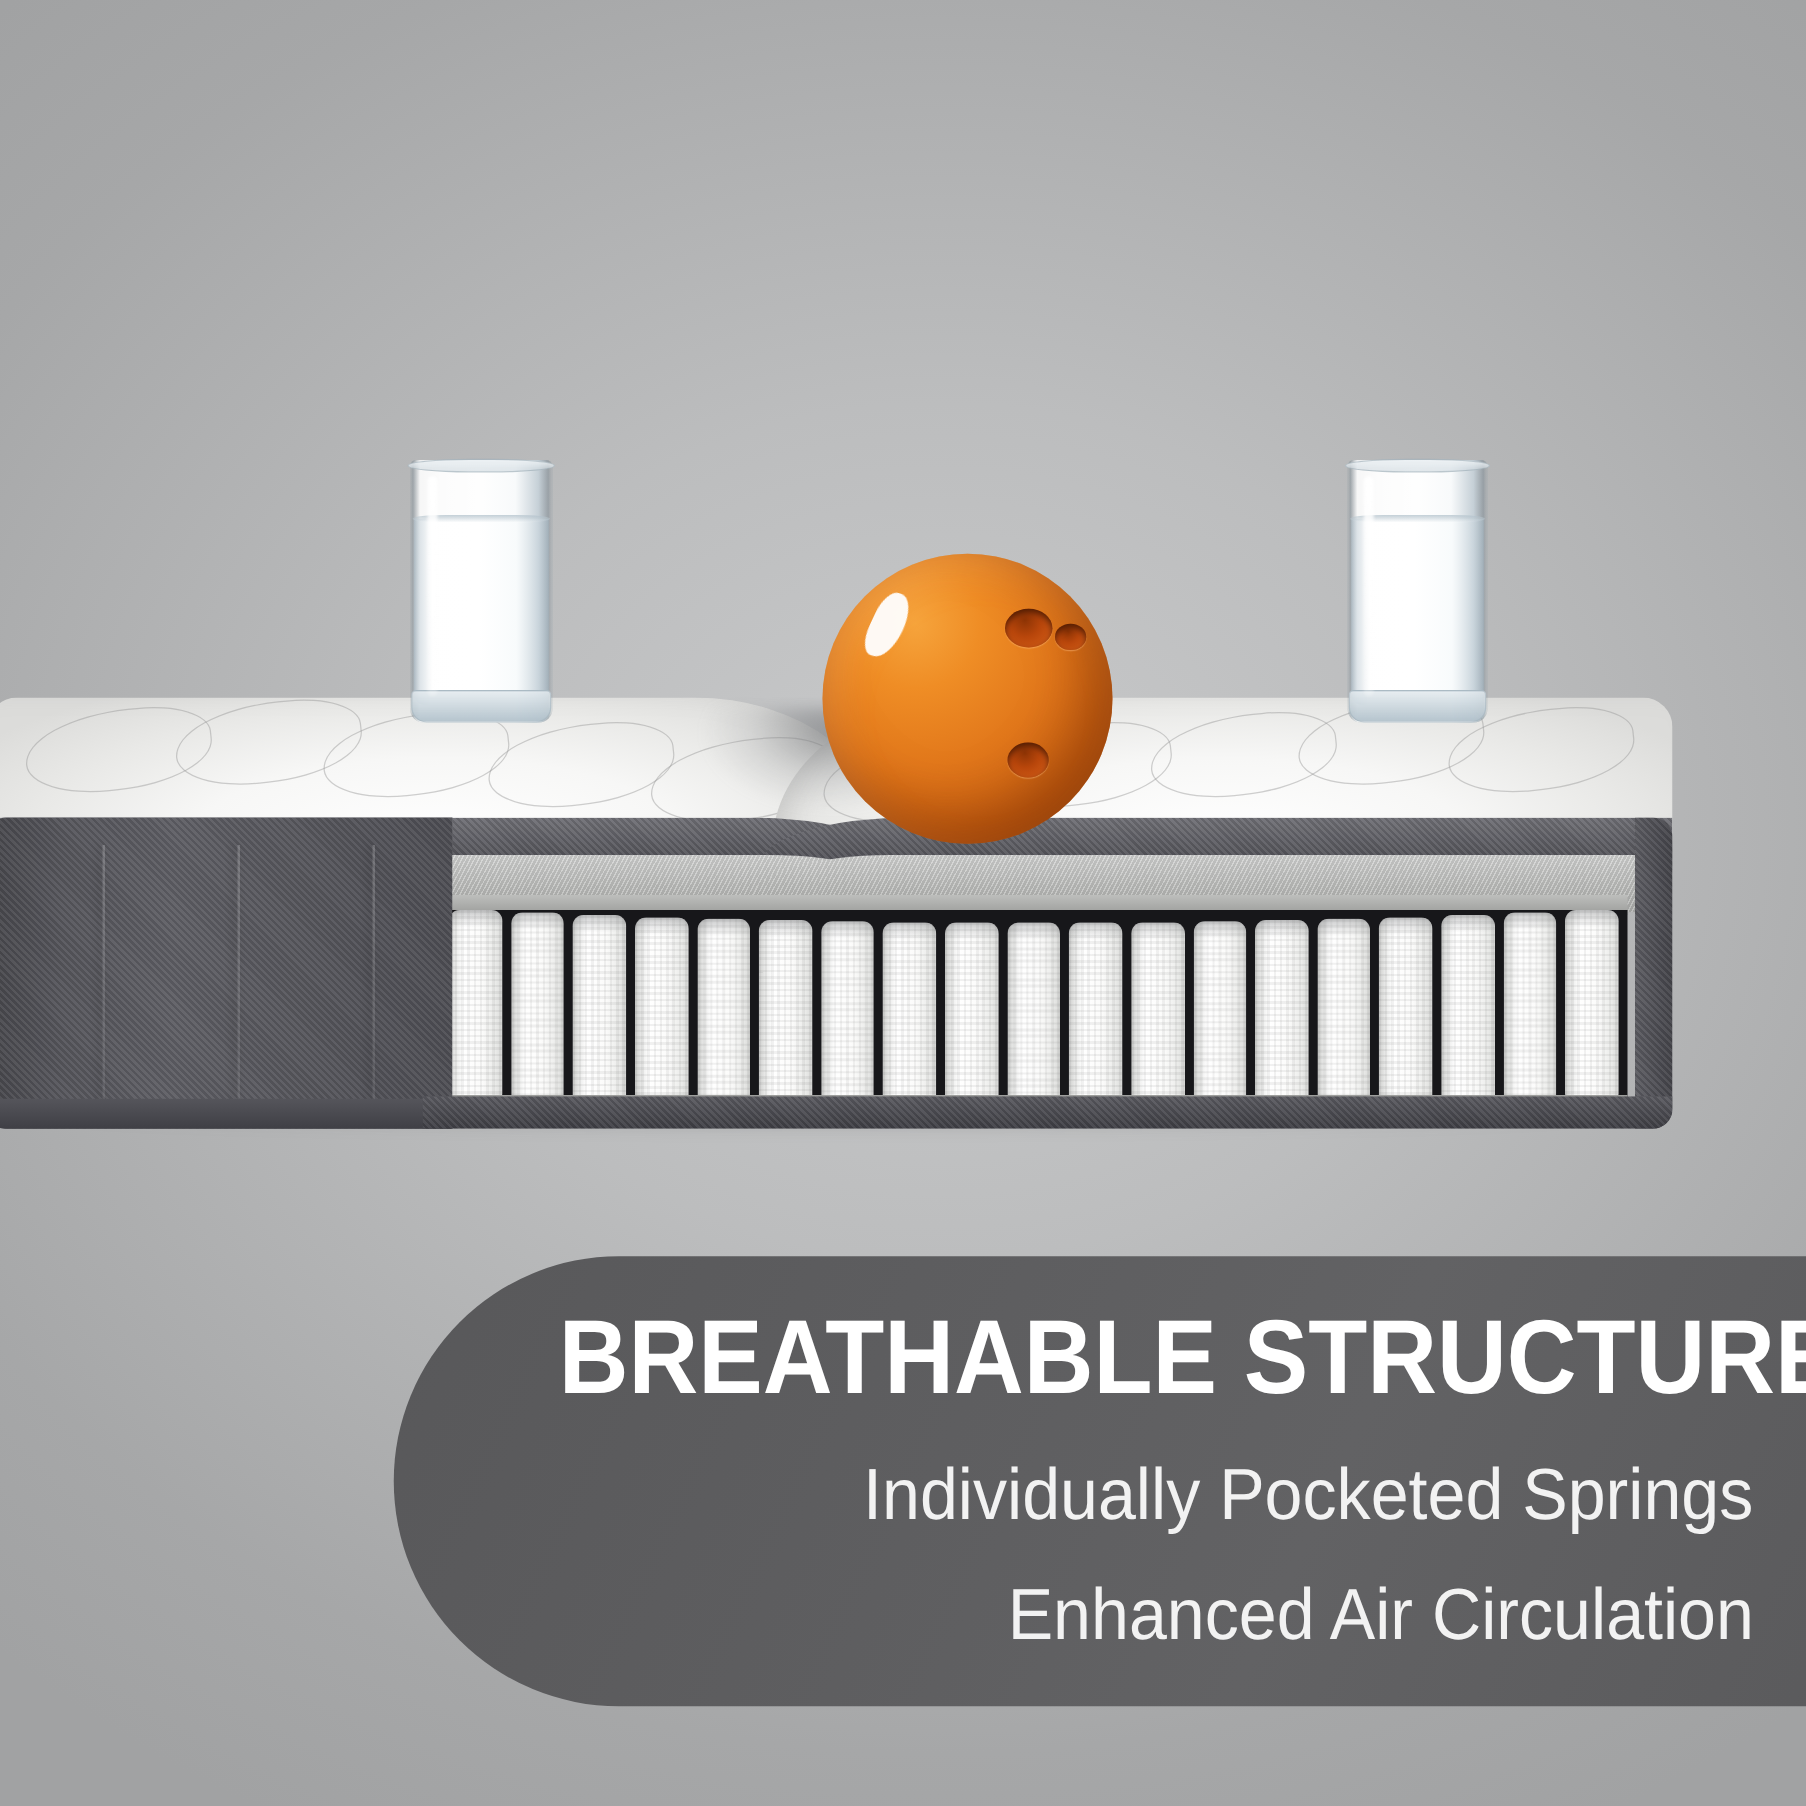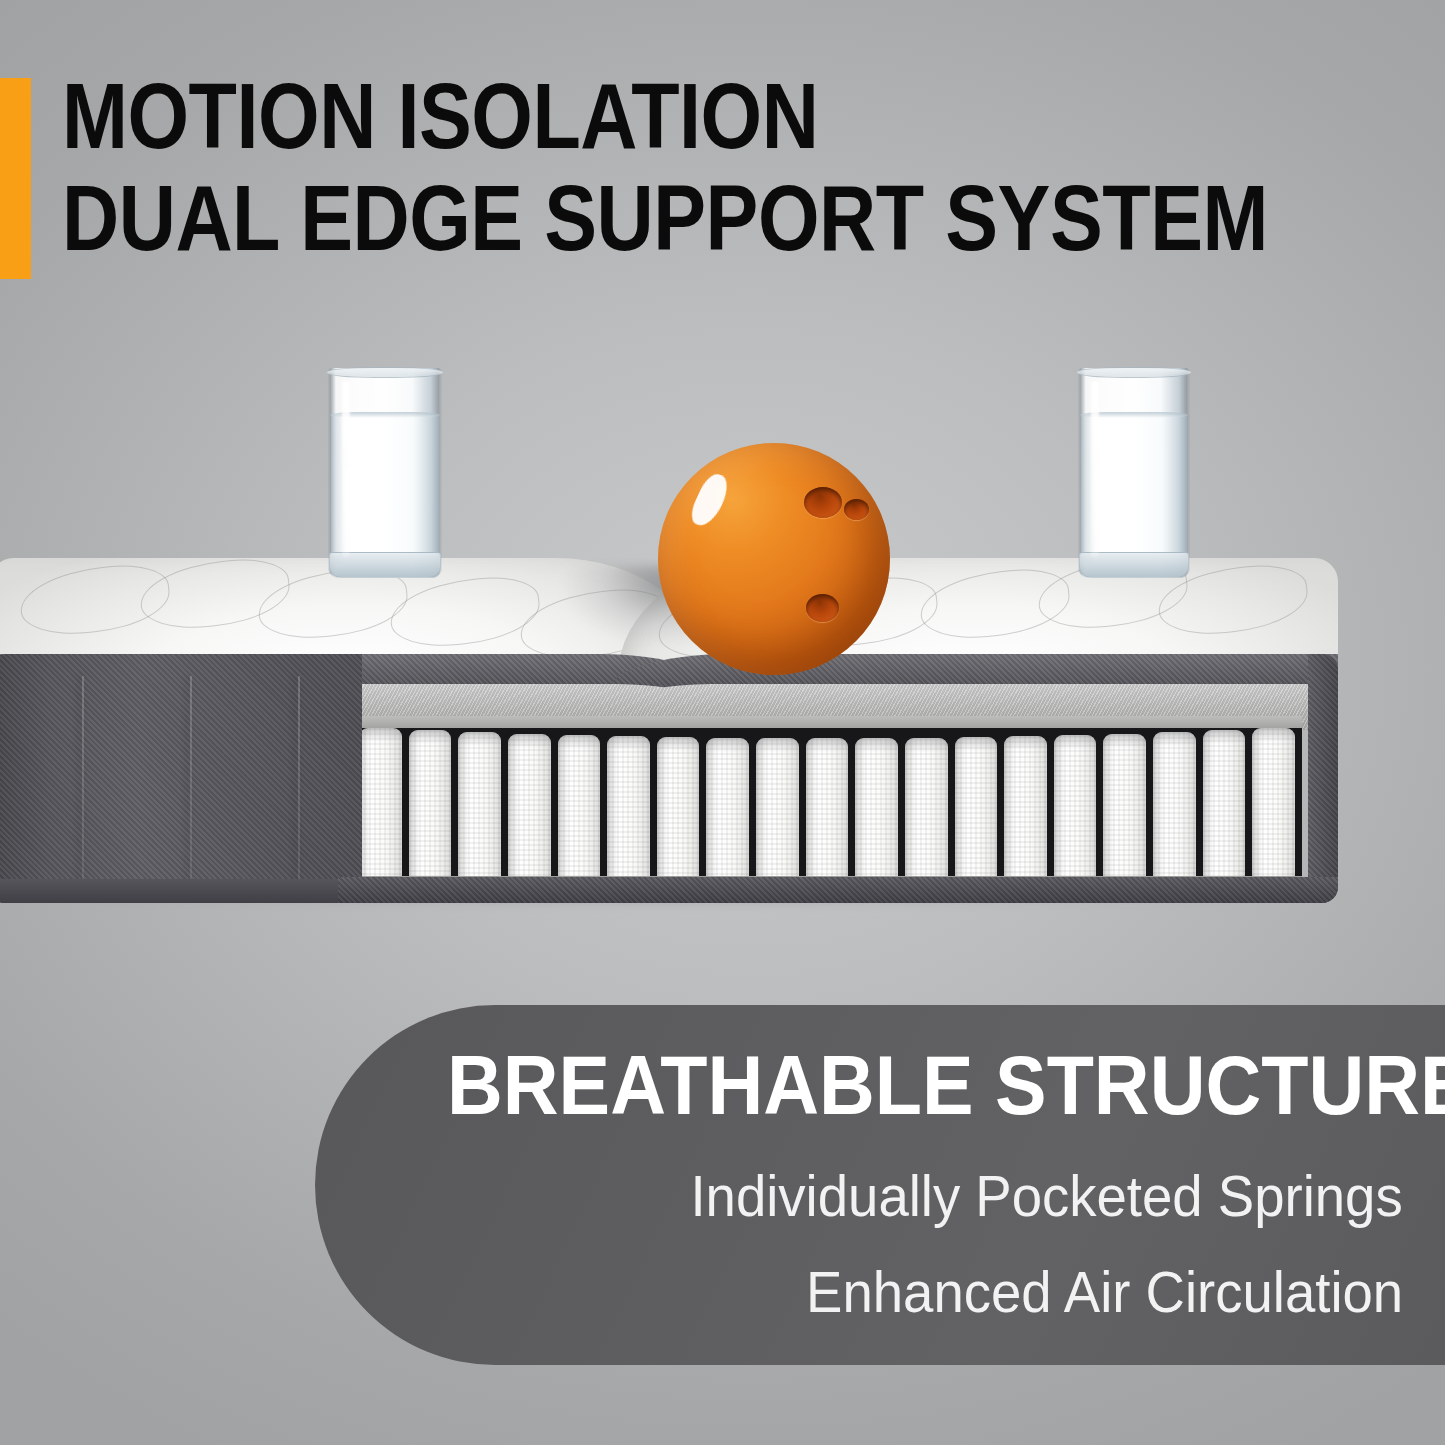--- a/index.html
+++ b/index.html
@@ -314,25 +314,20 @@
     transform-origin:right top;
   }
   #banner-sub-1{ top:162px; }
   #banner-sub-2{ top:258px; }
 </style>
 </head>
 <body>
 
 <div id="stage">
 
-  <div id="headline-block">
-    <div id="accent-bar"></div>
-    <div class="headline-line" id="headline-line-1">MOTION ISOLATION</div>
-    <div class="headline-line" id="headline-line-2">DUAL EDGE SUPPORT SYSTEM</div>
-  </div>
 
   <div id="product-scene">
 
     <div id="mattress">
 
       <div id="mattress-shadow"></div>
 
       <div id="quilt-top">
         <div class="quilt-half" id="quilt-left">
           <div class="quilt-stitch" style="left:30px;  top:10px;"></div>

